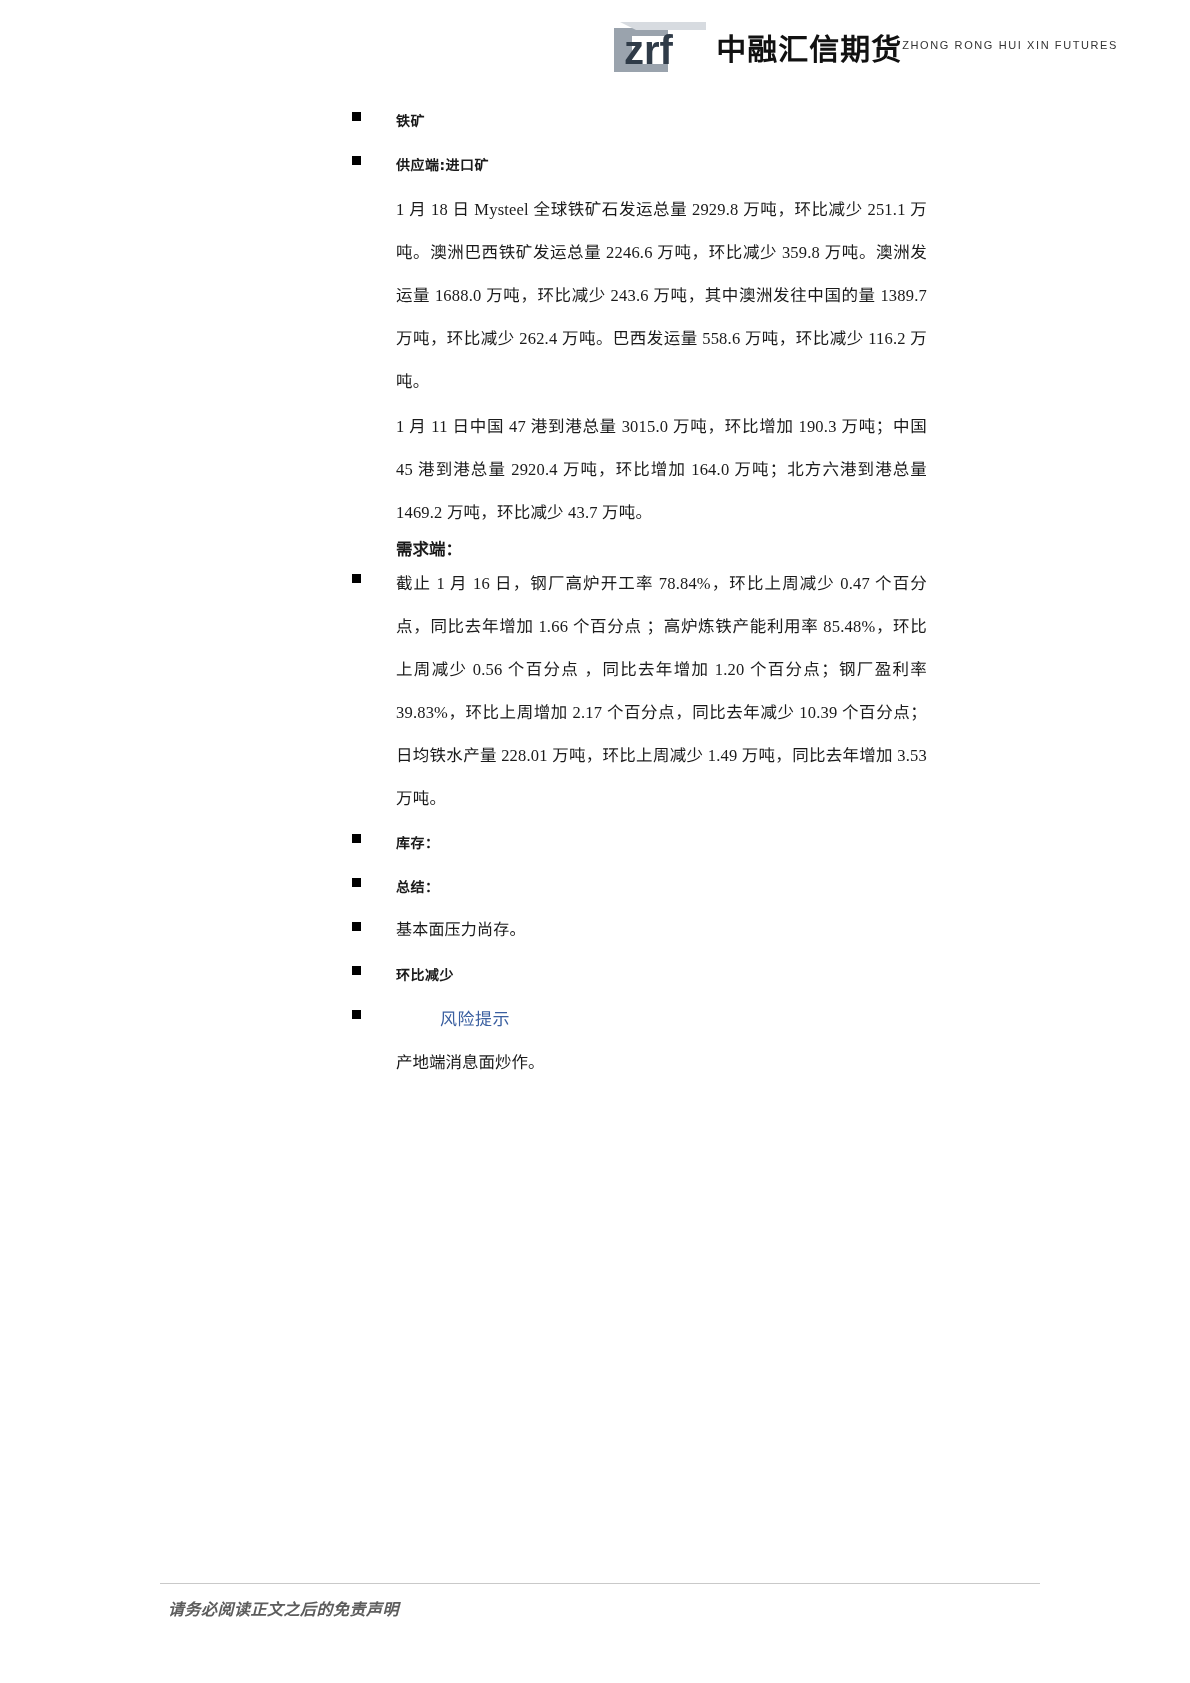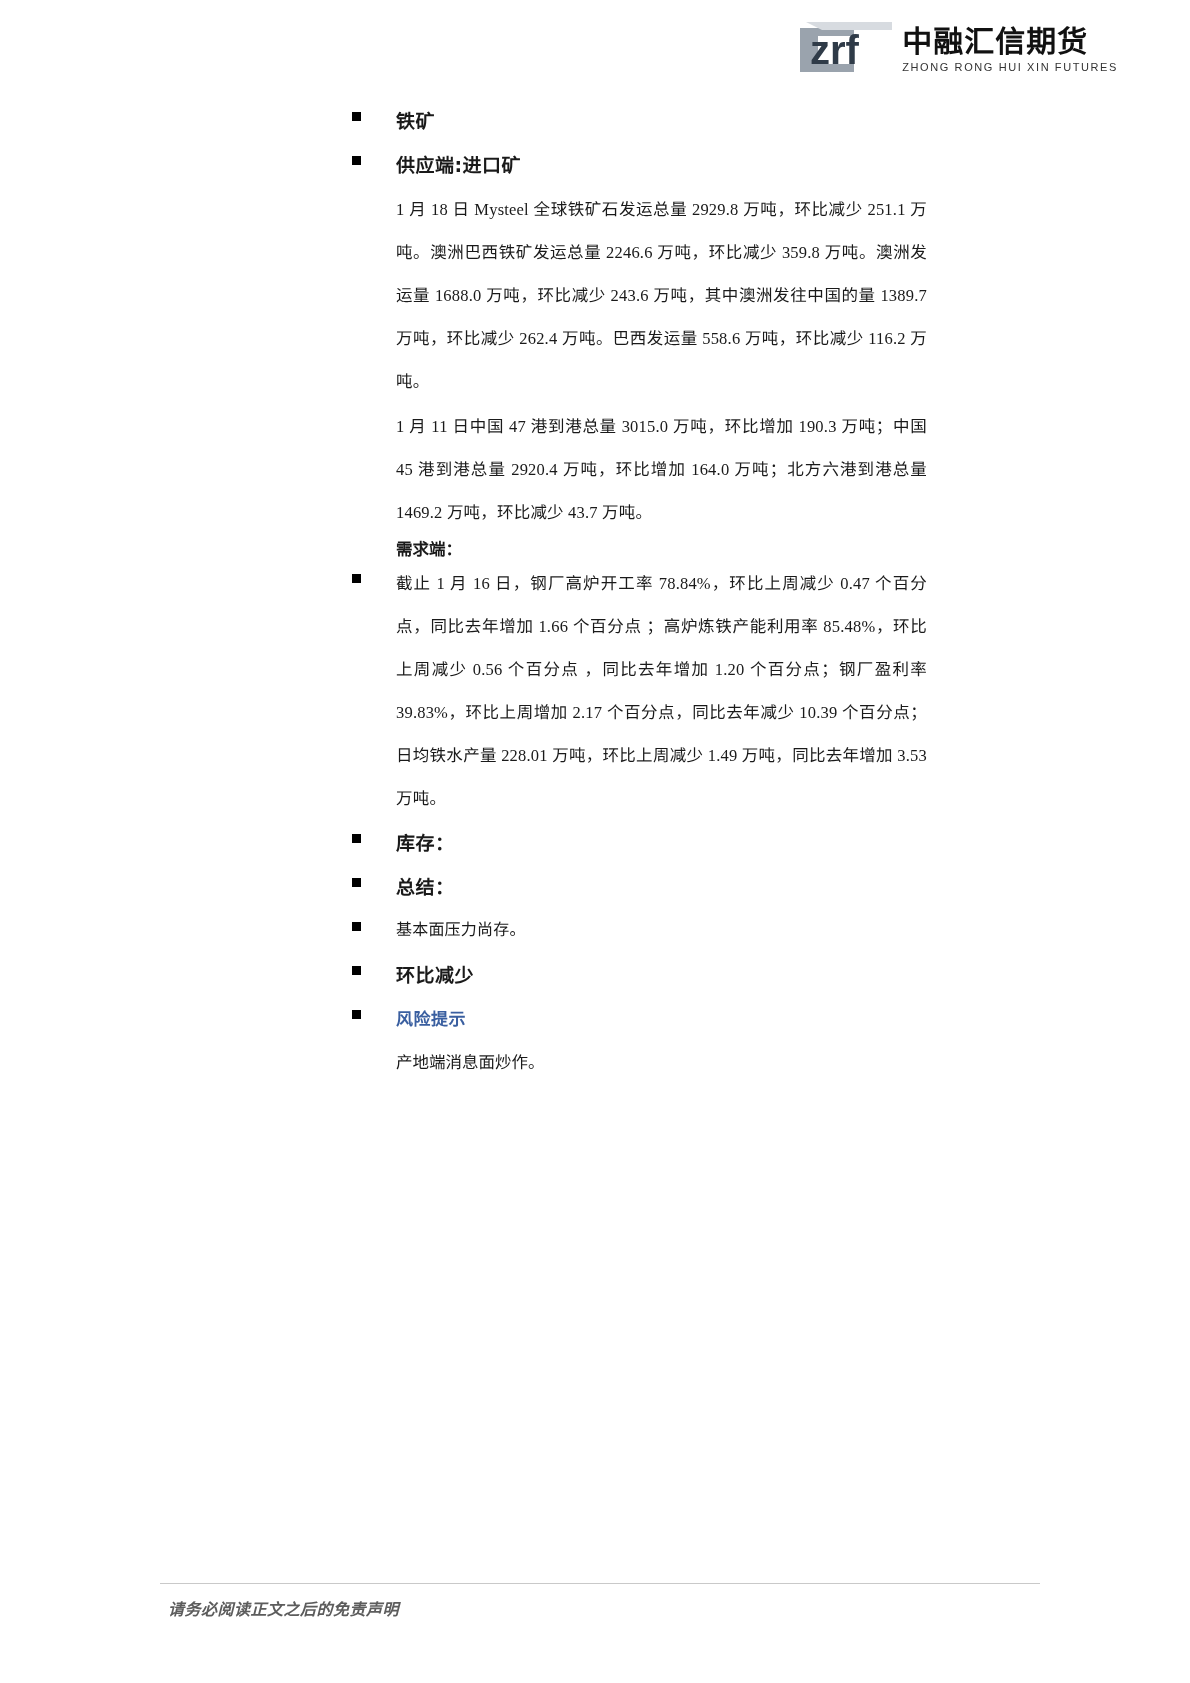--- a/index.html
+++ b/index.html
@@ -28,21 +28,21 @@
     right: 72px;
     display: flex;
     align-items: center;
     gap: 10px;
   }
   .logo-mark {
     display: block;
   }
   .logo-text {
     display: flex;
-    flex-direction: column;
+    flex-direction: row;
     justify-content: space-between;
     line-height: 1;
   }
   .logo-cn {
     font-family: "DejaVu Sans", "Liberation Sans", sans-serif;
     font-weight: bold;
     font-size: 30px;
     letter-spacing: 1px;
     color: #111111;
   }
@@ -76,32 +76,33 @@
     position: absolute;
     left: 0px;
     top: 12px;
     width: 9px;
     height: 9px;
     background: #000000;
   }
   .hd {
     font-family: "DejaVu Sans", "Liberation Sans", sans-serif;
     font-weight: bold;
-    font-size: 19px;
+    font-size: 14px;
     line-height: 42px;
     color: #1a1a1a;
     letter-spacing: 0.5px;
   }
   .hd-blue {
     font-family: "DejaVu Sans", "Liberation Sans", sans-serif;
-    font-weight: bold;
+    font-weight: normal;
     font-size: 17px;
     line-height: 42px;
     color: #3a5fa0;
     letter-spacing: 0.5px;
+    margin-left: 44px;
   }
   .para {
     font-family: "Liberation Serif", "DejaVu Serif", serif;
     font-size: 16.5px;
     line-height: 43px;
     text-align: justify;
     color: #1a1a1a;
     letter-spacing: 0.2px;
   }
   .para-indent {

